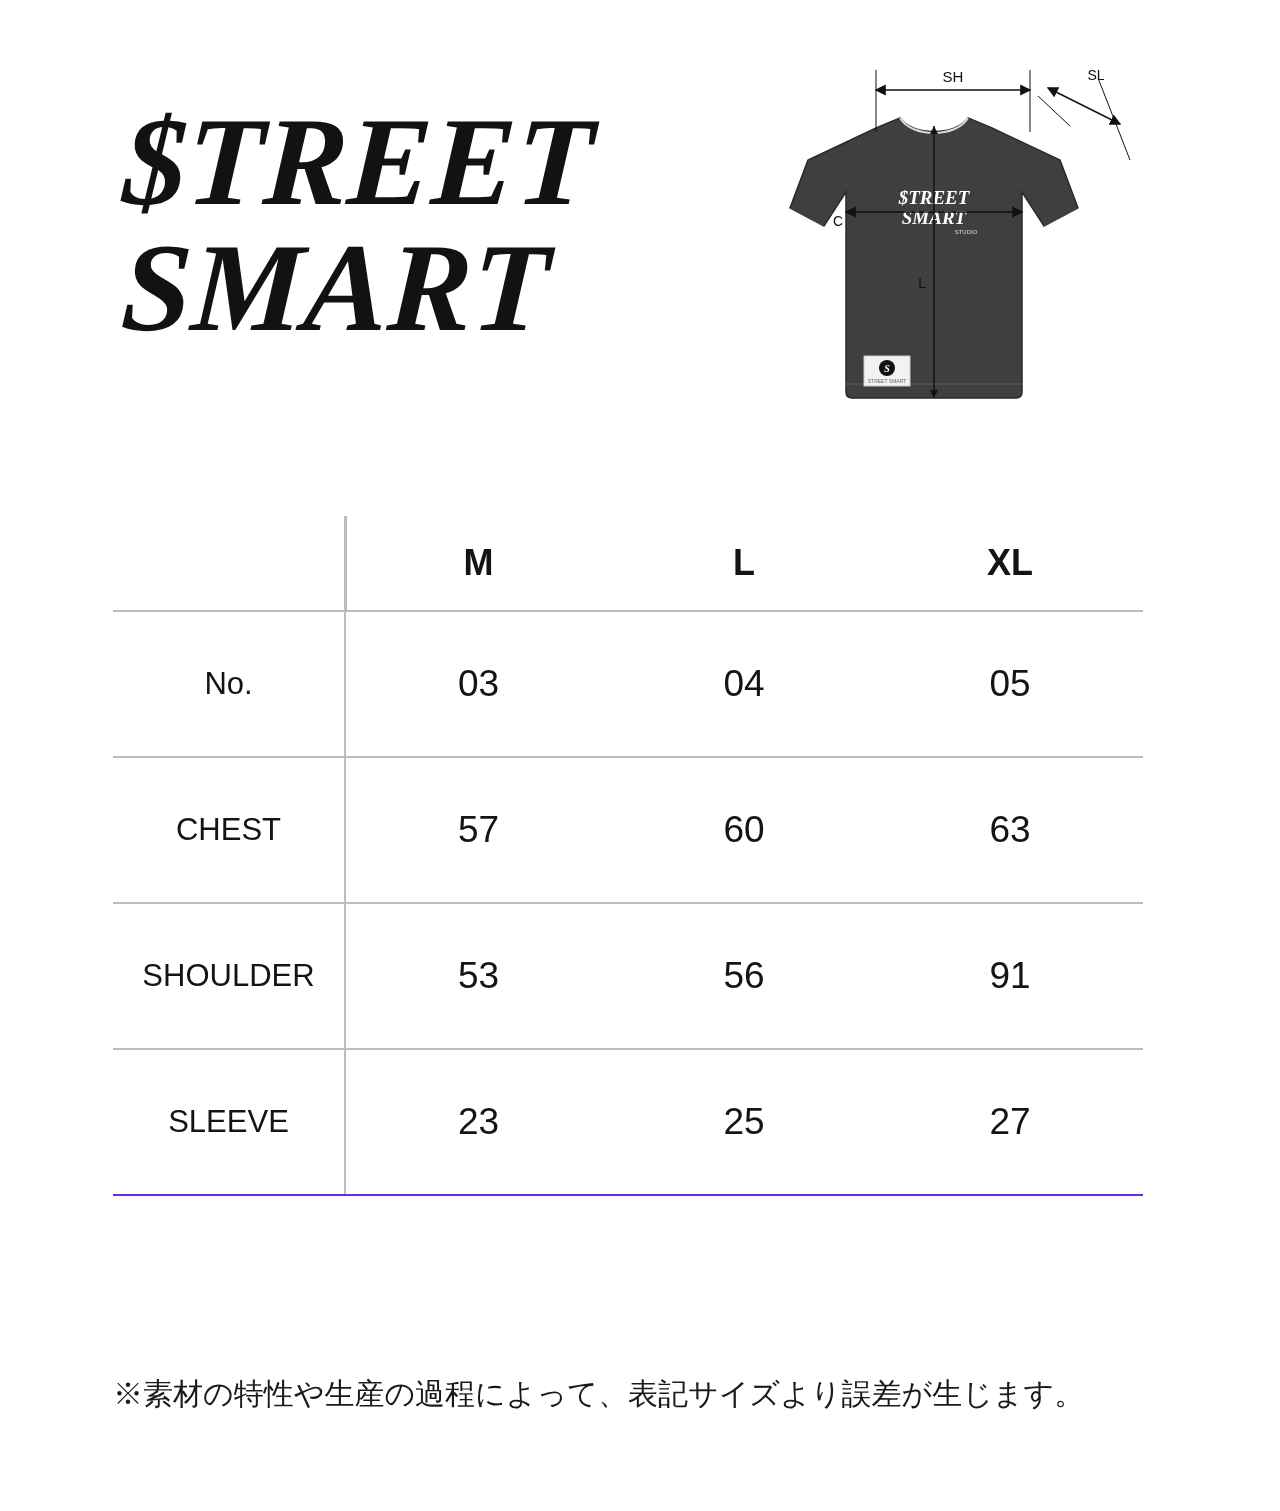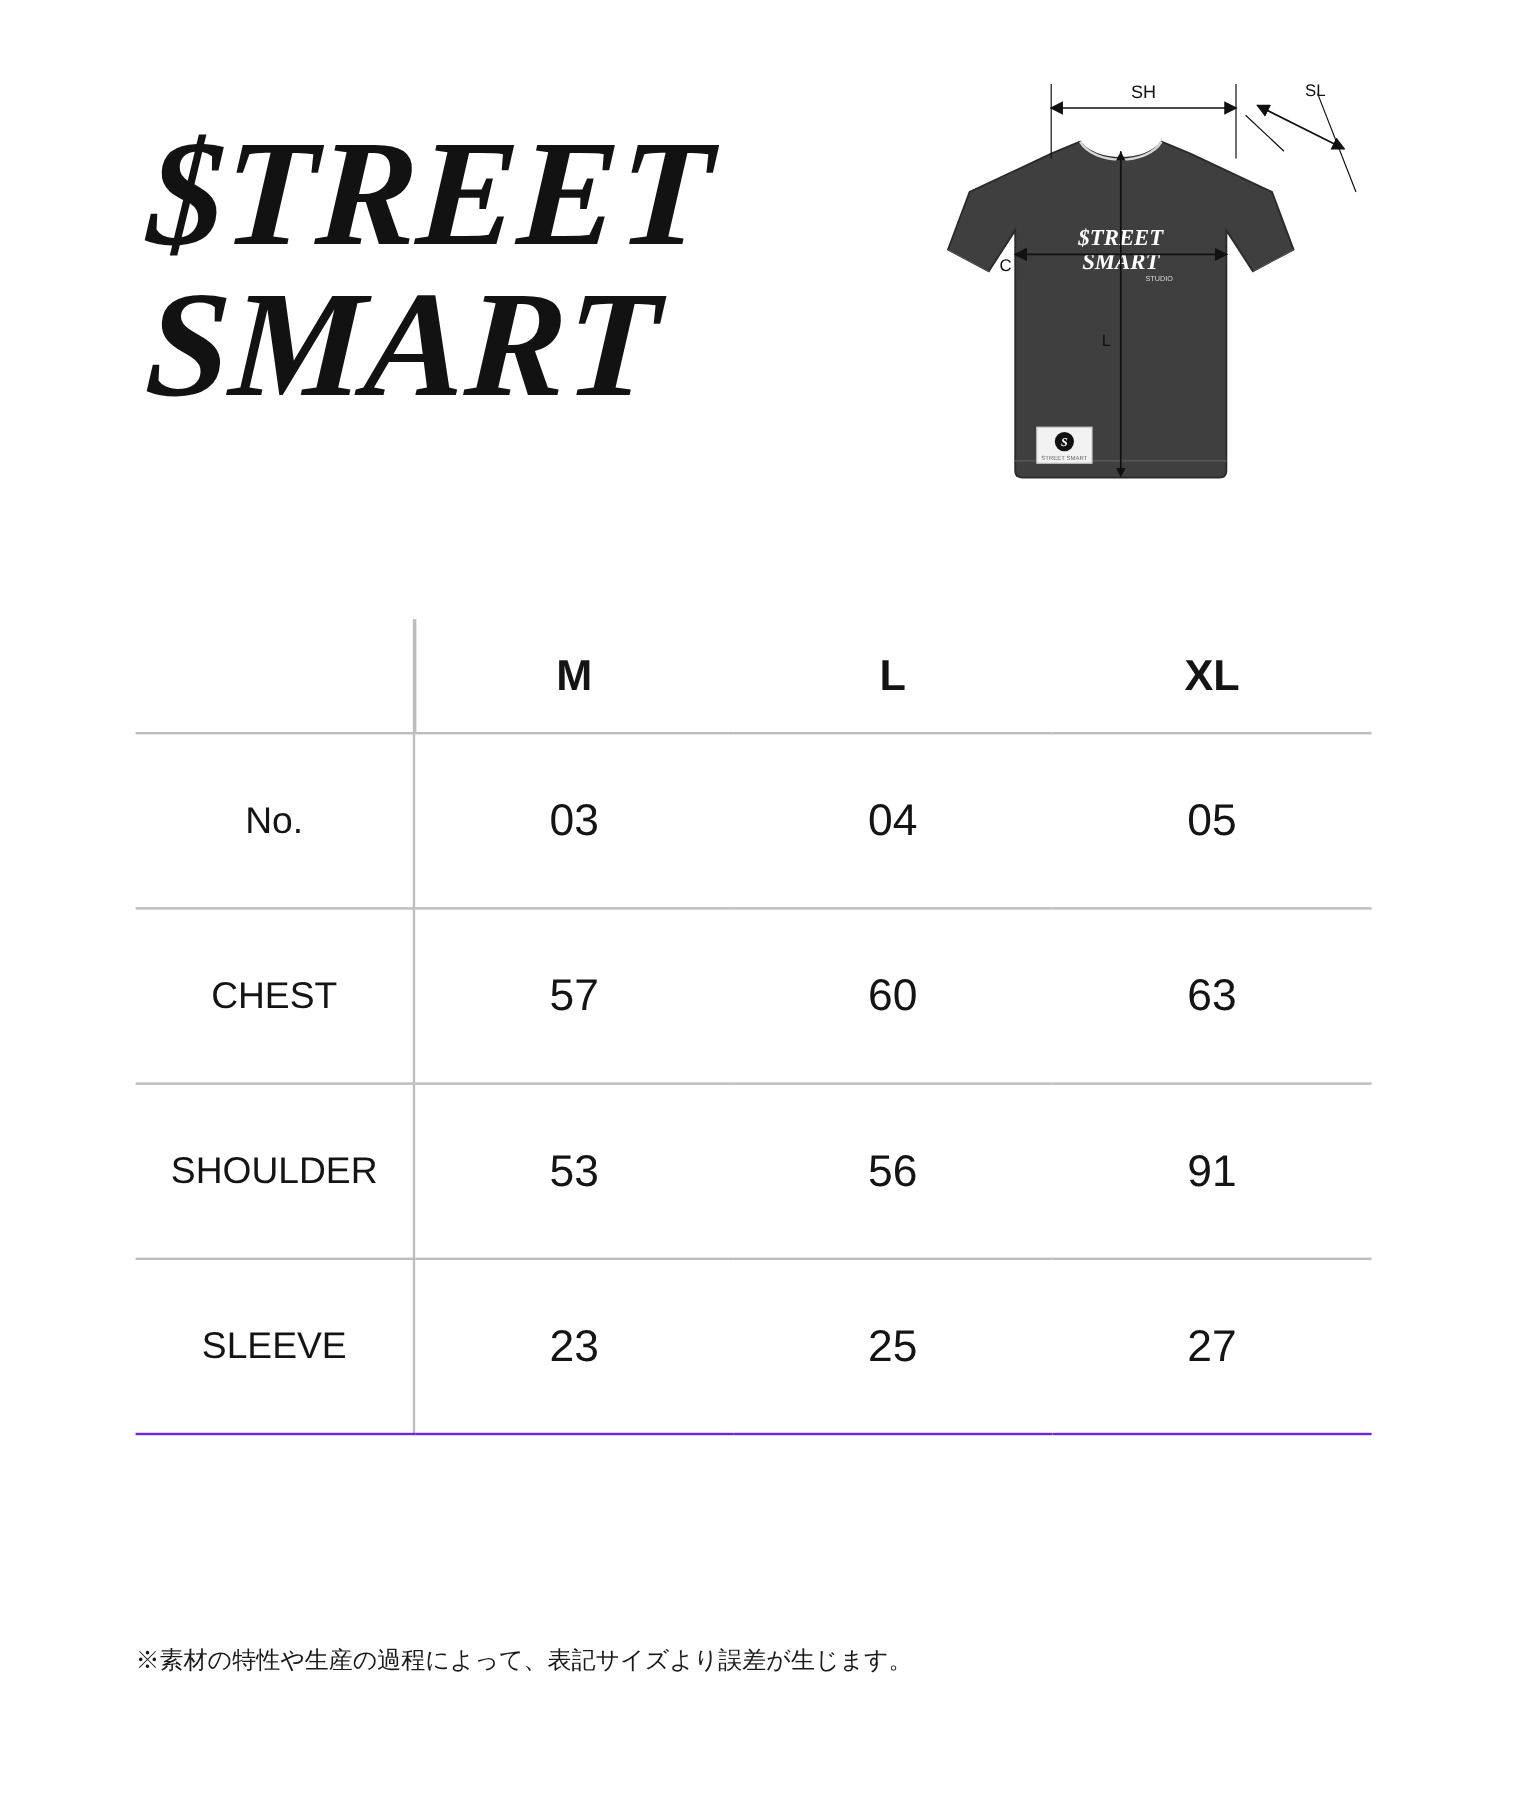--- a/index.html
+++ b/index.html
@@ -104,24 +104,24 @@
     height: 94px;
     background: #bdbdbd;
   }
 
   
   .note {
     position: absolute;
     left: 113px;
     top: 1370px;
     width: 1060px;
-    font-size: 20px;
+    font-size: 30px;
     line-height: 1.6;
     color: #1a1a1a;
-    font-family: Liberation Mono, monospace;
+    font-family: Liberation Sans, sans-serif;
   }
   .note-line-2 { padding-left: 30px; }
 </style>
 </head>
 <body>
 
 <div class="brand-logo">
   <div class="brand-line brand-line-1">$TREET</div>
   <div class="brand-line brand-line-2">SMART</div>
 </div>

